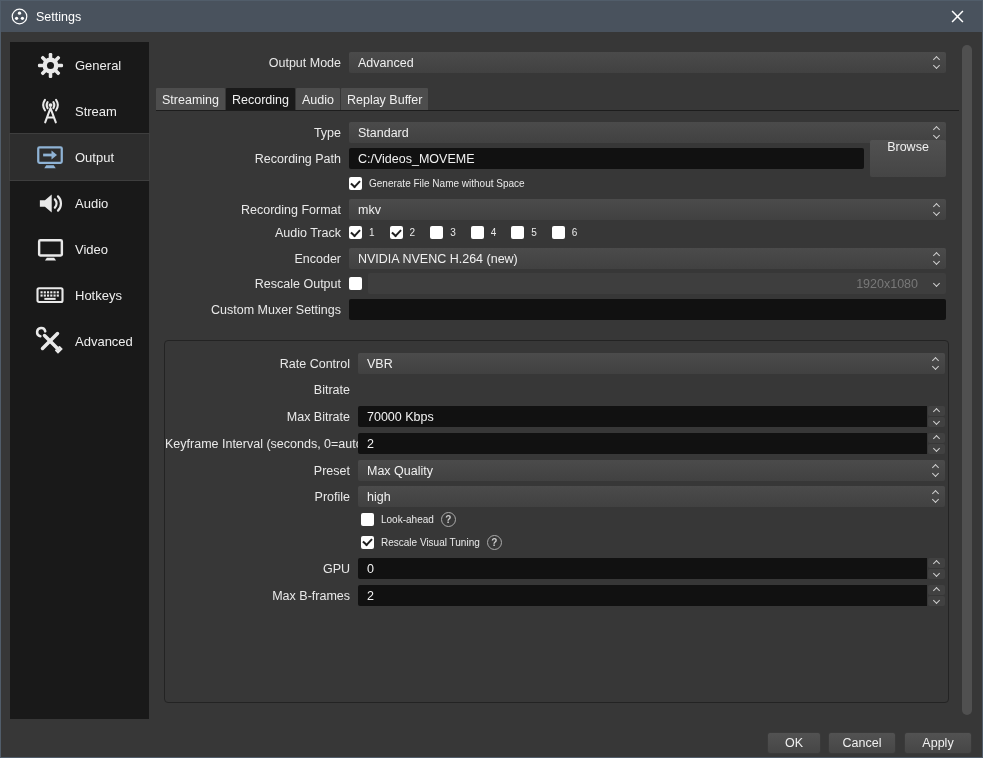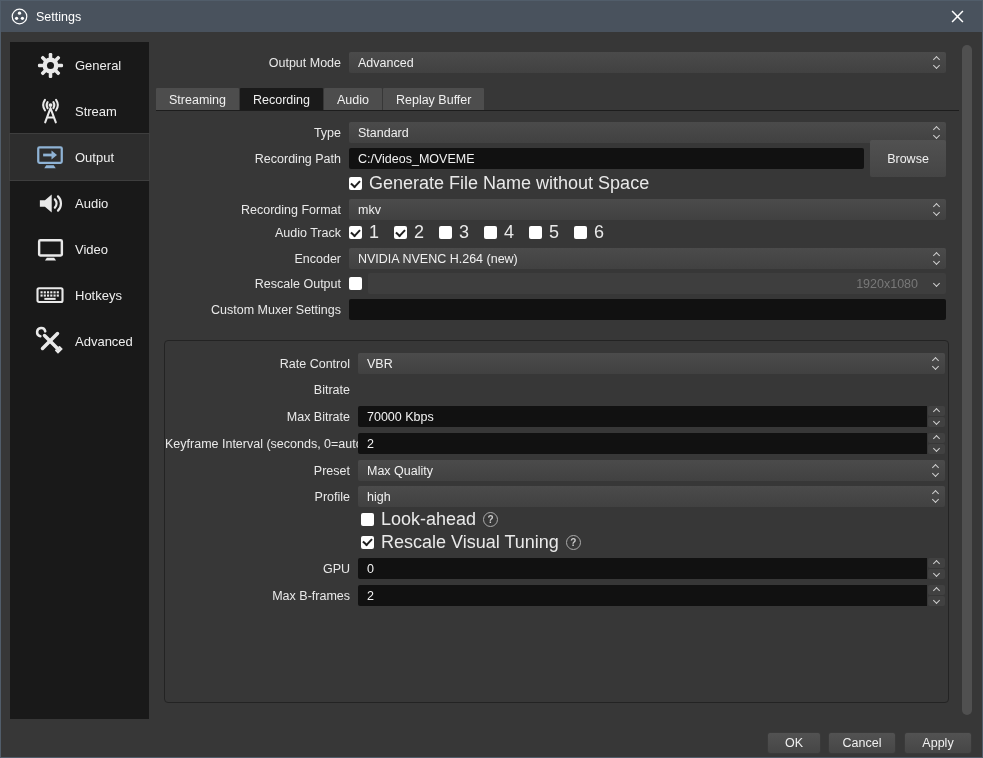--- a/index.html
+++ b/index.html
@@ -63,32 +63,32 @@
   .spinbox { flex:1; height:21px; display:flex; }
   .spinbox .num { flex:1; background:#111111; border-radius:2px 0 0 2px; color:#f2f2f2; font-size:12.5px; display:flex; align-items:center; padding:0 9px; }
   .spinbox .btns { width:17px; display:flex; flex-direction:column; gap:1px; margin-left:1px; }
   .spinbox .sbtn { flex:1; background:#414141; border-radius:2px; display:flex; align-items:center; justify-content:center; cursor:pointer; }
 
   .cb { width:13px; height:13px; background:#ffffff; border-radius:2px; position:relative; flex-shrink:0; cursor:pointer; }
   .cb[data-checked="true"]::after {
     content:""; position:absolute; left:2px; top:2.5px; width:7px; height:4px;
     border-left:2px solid #1f1f1f; border-bottom:2px solid #1f1f1f; transform:rotate(-47deg);
   }
-  .cb-lab { color:#e9e9e9; font-size:18px; margin-left:7px; white-space:nowrap; }
+  .cb-lab { color:#e9e9e9; font-size:10px; margin-left:7px; white-space:nowrap; }
 
   .help {
     width:15px; height:15px; border:1.5px solid #aaaaaa; border-radius:50%;
     color:#cccccc; font-size:10px; font-weight:bold; display:flex;
     align-items:center; justify-content:center; margin-left:7px; cursor:pointer;
   }
 
   
   .tabs { position:absolute; left:155px; top:87px; height:23px; display:flex; gap:1px; }
   .tab {
-    height:23px; padding:0 13px; display:flex; align-items:center;
+    height:23px; padding:0 6px; display:flex; align-items:center;
     background:#4d4d4d; color:#f0f0f0; font-size:12.5px; cursor:pointer;
     border-radius:1px 1px 0 0;
   }
   .tab.active { background:#1a1a1a; }
   .tab-line { position:absolute; left:155px; top:109px; width:803px; height:1px; background:#1d1d1d; }
 
   .grp {
     position:absolute; left:163px; top:339px; width:785px; height:363px;
     border:1px solid #232323; border-radius:4px;
   }
@@ -101,21 +101,21 @@
     cursor:pointer;
     margin-top:6px;
   }
 
   .scrollbar { position:absolute; left:960px; top:42px; width:12px; height:676px; }
   .scrollbar .thumb { position:absolute; left:1px; top:2px; width:10px; height:670px; background:#505050; border-radius:5px; cursor:pointer; }
 
   .browse-btn {
     width:76px; height:37px; margin-left:6px;
     background:linear-gradient(#515151,#454545); border-radius:2px;
-    color:#f0f0f0; font-size:12.5px; display:flex; align-items:center; justify-content:center;
+    color:#f0f0f0; font-size:12.5px; display:flex; align-items:flex-start; justify-content:center;
     cursor:pointer; flex-shrink:0;
   }
 </style>
 </head>
 <body>
 
 <div class="window">
 
   <div class="titlebar">
     <svg class="logo" viewBox="0 0 24 24">

